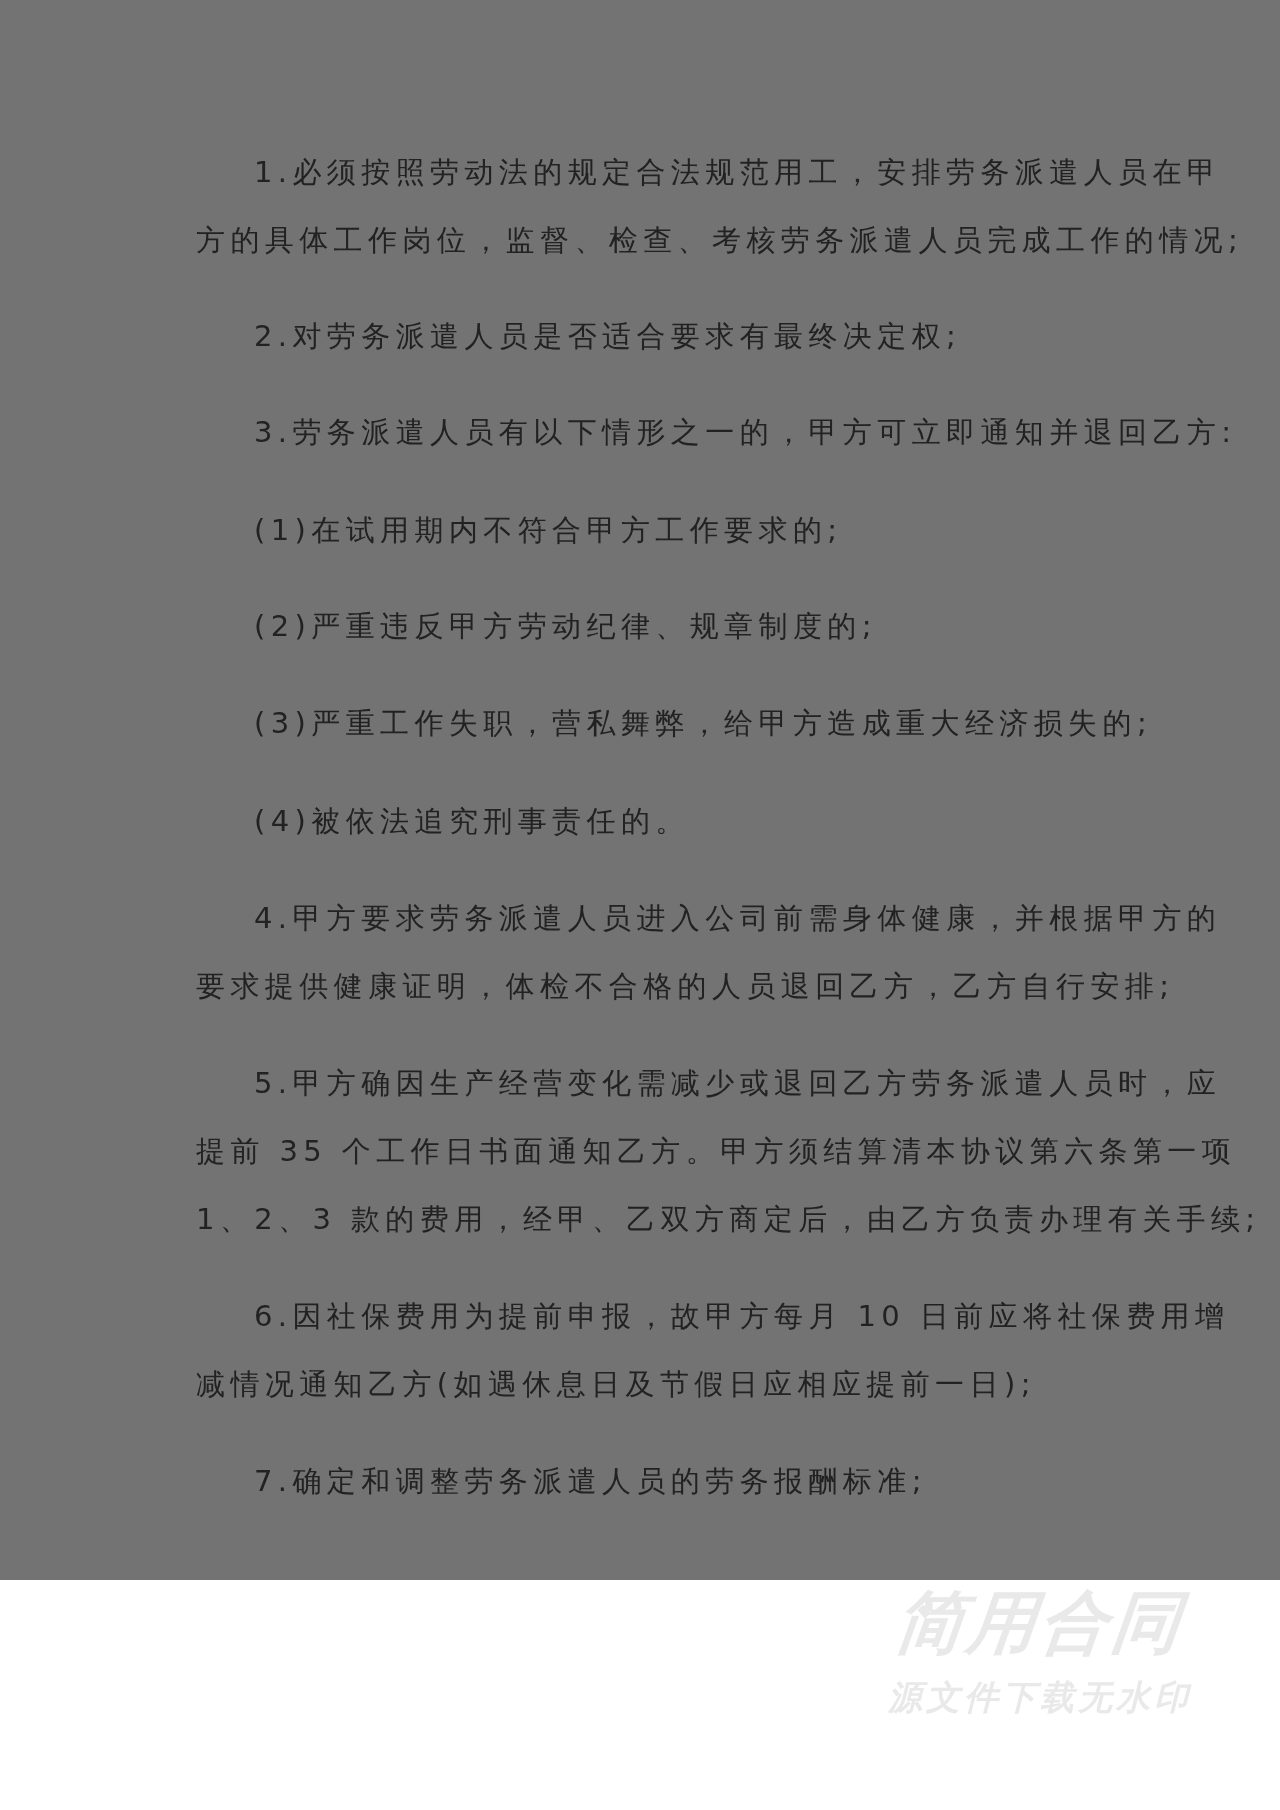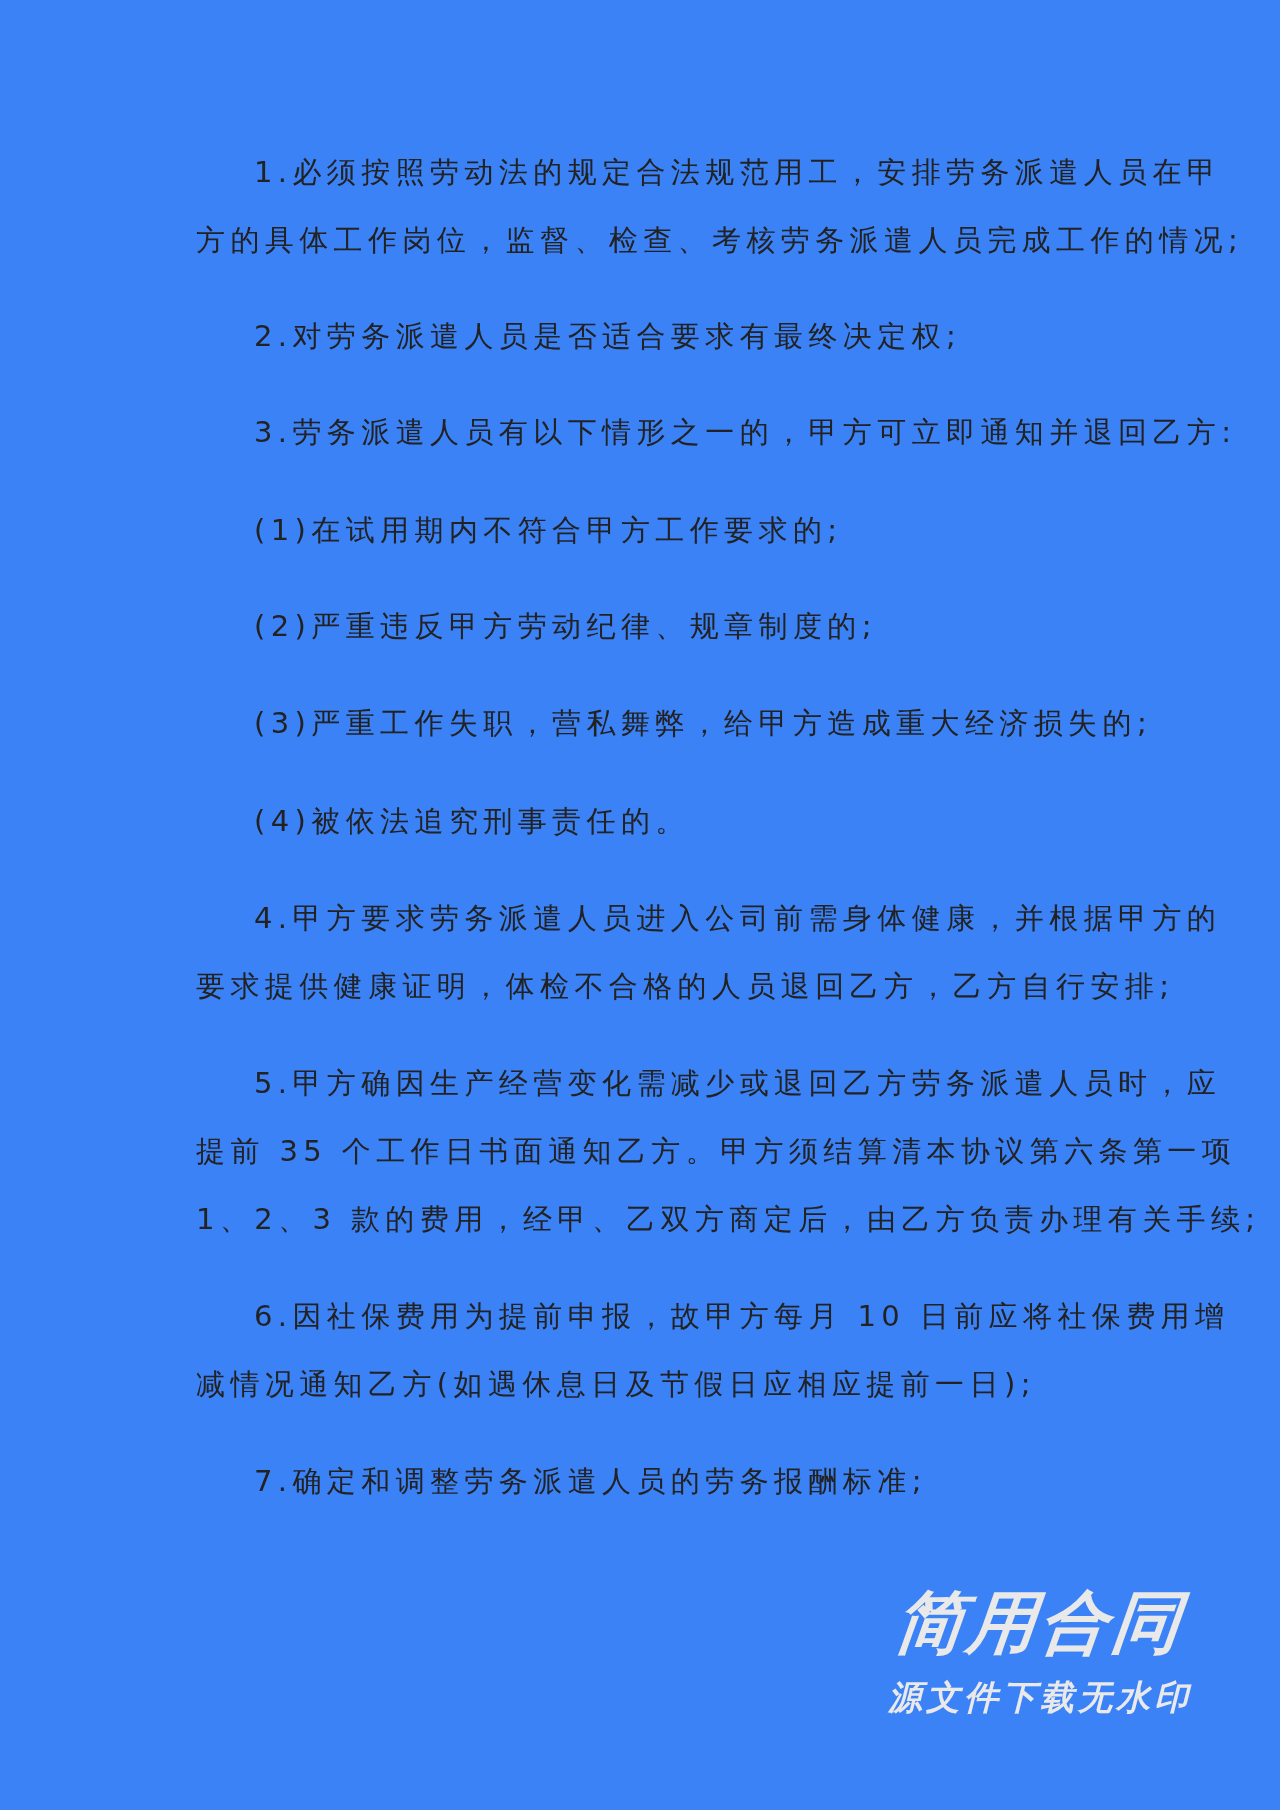--- a/index.html
+++ b/index.html
@@ -13,22 +13,22 @@
       position: relative;
       overflow: hidden;
       font-family: "DejaVu Sans", "Liberation Sans", sans-serif;
       color: #1a1a1a;
     }
     .page {
       position: absolute;
       left: 0;
       top: 0;
       width: 1280px;
-      height: 1810px;
-      background: #3b82f6;
+      height: 1580px;
+      background: #737373;
     }
     .line {
       position: absolute;
       left: 196px;
       width: 1090px;
       font-size: 29px;
       line-height: 40px;
       height: 40px;
       white-space: nowrap;
       letter-spacing: 5.4px;

